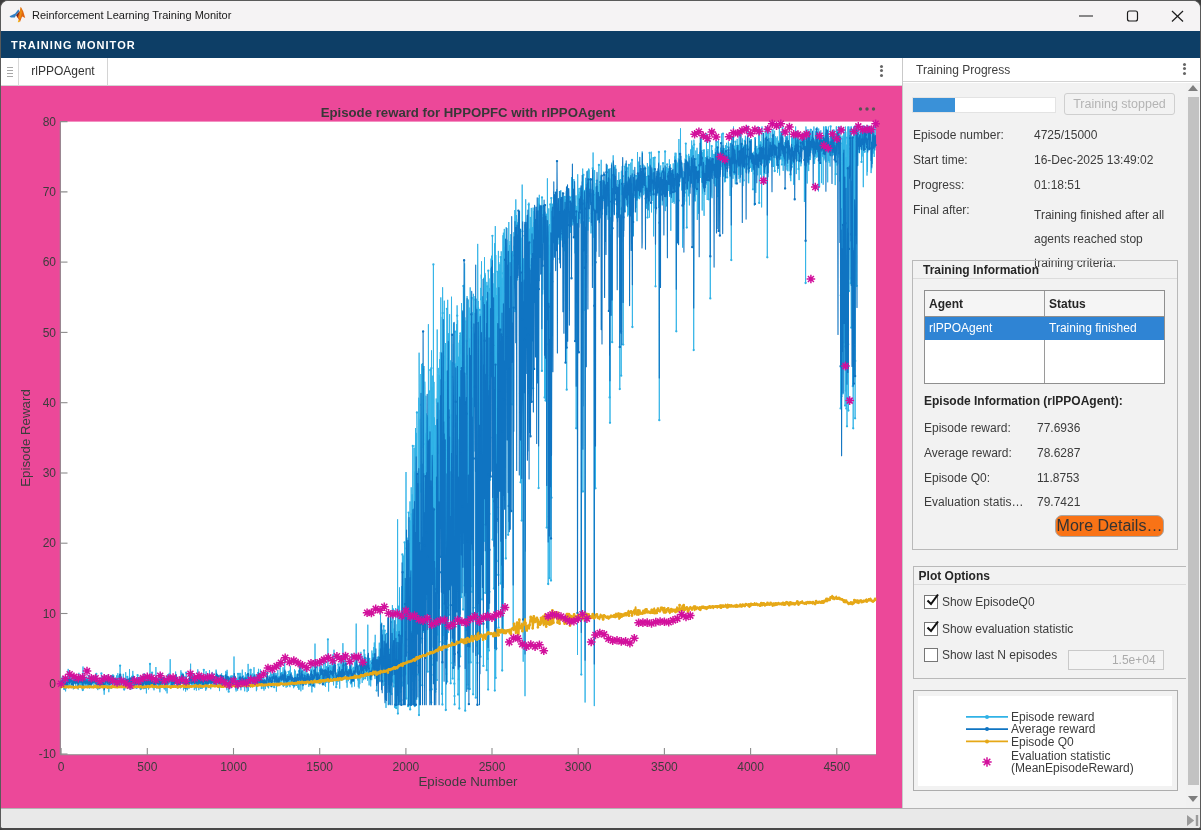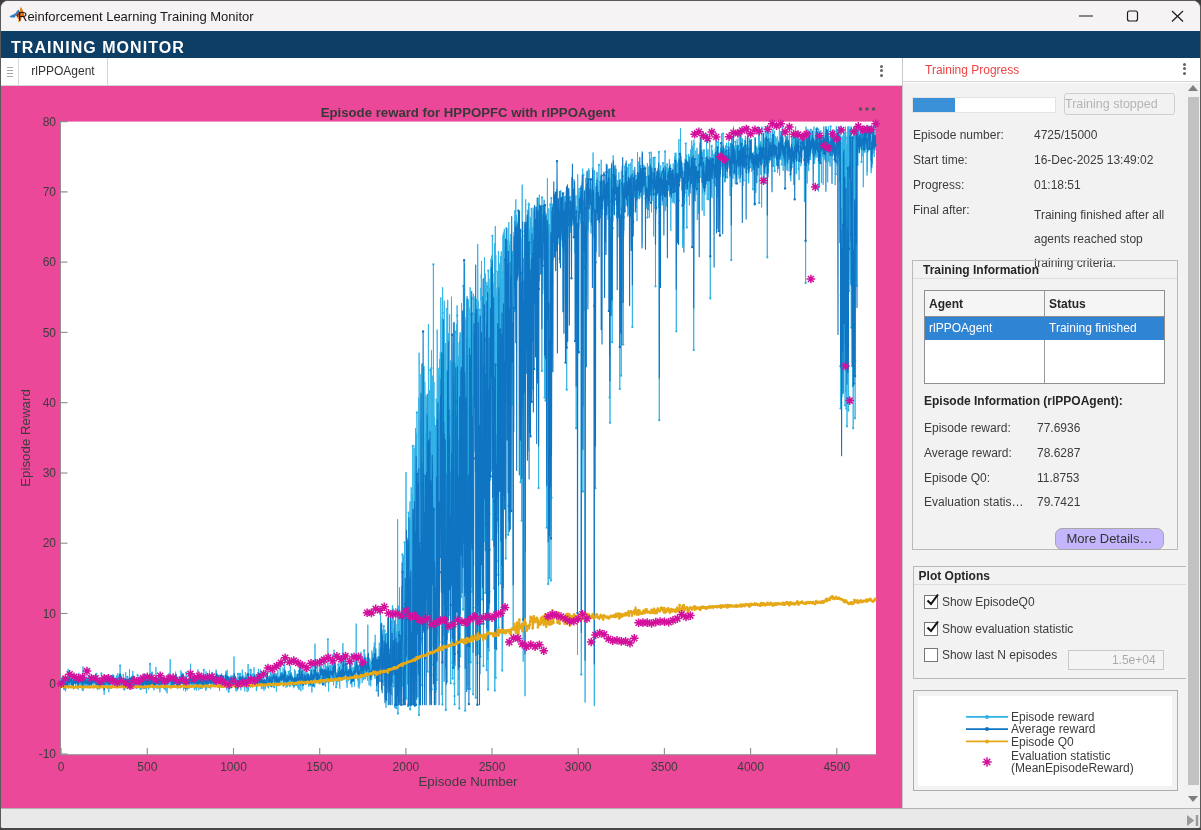--- a/index.html
+++ b/index.html
@@ -1,27 +1,27 @@
 <!DOCTYPE html>
 <html><head><meta charset="utf-8"><style>
 *{margin:0;padding:0;box-sizing:border-box}
 body{width:1201px;height:830px;font-family:"Liberation Sans",sans-serif;background:#3c3c3c;overflow:hidden}
 #win{position:relative;width:1201px;height:830px;background:#f2f2f2;border:1px solid #5a5a5a;border-bottom:2px solid #484848;border-radius:8px 8px 4px 4px;overflow:hidden}
 #titlebar{position:absolute;left:0;top:0;width:100%;height:30px;background:#f5f3f4}
-#titletext{position:absolute;left:17px;top:8px;font-size:13px;color:#191919}
+#titletext{position:absolute;left:31px;top:8px;font-size:11px;color:#191919}
 #navy{position:absolute;left:0;top:30px;width:100%;height:27px;background:#0d3e66}
-#navy span{position:absolute;left:10px;top:8px;font-size:16px;color:#fff;letter-spacing:1.05px;font-weight:bold}
+#navy span{position:absolute;left:10px;top:8px;font-size:11px;color:#fff;letter-spacing:1.05px;font-weight:bold}
 #tabstrip{position:absolute;left:0;top:57px;width:100%;height:28px;background:#fff;border-bottom:1px solid #d4d4d4}
 #grip{position:absolute;left:0;top:0;width:18px;height:28px;border-right:1px solid #d8d8d8}
 #tab{position:absolute;left:18px;top:0;width:89px;height:28px;border-right:1px solid #d4d4d4;font-size:12px;color:#333;line-height:27px;text-align:center}
 #figure{position:absolute;left:0;top:85px;width:903px;height:722px;background:#ec4899}
 #divider{position:absolute;left:901px;top:57px;width:1px;height:750px;background:#c9c9c9}
 #rp{position:absolute;left:902px;top:57px;width:297px;height:750px}
 #rphead{position:absolute;left:0;top:0;width:100%;height:24px;background:#fff;border-bottom:1px solid #d4d4d4}
-#rphead b{position:absolute;left:22px;top:5px;font-size:12px;color:#ef4444;font-weight:normal}
+#rphead b{position:absolute;left:13px;top:5px;font-size:12px;color:#404040;font-weight:normal}
 #rpbody{position:absolute;left:0;top:25px;width:100%;height:725px;background:#f2f2f2;font-size:12px}
 .vdots{position:absolute;width:3px}
 .vdots i{display:block;width:3px;height:3px;border-radius:50%;background:#666;margin-bottom:1.4px}
 #bottomstrip{position:absolute;left:0;top:807px;width:1201px;height:22px;background:#e9e9e9;border-top:1px solid #b3b3b3}
 .lbl{position:absolute;font-size:12px;color:#3c3c3c}
 .box{position:absolute;border:1px solid #9c9c9c}
 .bold12{font-weight:bold;font-size:12px;color:#262626}
 #scroll{position:absolute;left:283px;top:25px;width:14px;height:725px;background:#f1f1f1}
 #thumb{position:absolute;left:1.5px;top:14px;width:11px;height:688px;background:#c2c2c2}
 .arr{position:absolute;left:2px;width:0;height:0;border-left:5.5px solid transparent;border-right:5.5px solid transparent}
@@ -141,21 +141,21 @@
     <div class="vdots" style="left:280px;top:5px">
           <i></i>
           <i></i>
           <i></i>
         </div>
   </div>
   <div id="rpbody">
     <div style="position:absolute;left:8.5px;top:13.5px;width:144px;height:16px;background:#fff;border:1px solid #e3e3e3">
           <div style="position:absolute;left:0;top:0;width:42px;height:14.2px;background:#3a91d8"></div>
         </div>
-    <div style="position:absolute;left:161px;top:9.5px;width:111px;height:22.5px;border:1px solid #cfcfcf;border-radius:3px;color:#b4b4b4;font-size:12px;line-height:20.5px;font-size:12.5px">Training stopped</div>
+    <div style="position:absolute;left:161px;top:9.5px;width:111px;height:22.5px;border:1px solid #cfcfcf;border-radius:3px;color:#b4b4b4;font-size:12px;text-align:center;line-height:20.5px;font-size:12.5px">Training stopped</div>
     <div class="lbl" style="left:10px;top:45px">Episode number:</div>
         <div class="lbl" style="left:131px;top:45px">4725/15000</div>
     <div class="lbl" style="left:10px;top:70px">Start time:</div>
         <div class="lbl" style="left:131px;top:70px">16-Dec-2025 13:49:02</div>
     <div class="lbl" style="left:10px;top:95px">Progress:</div>
         <div class="lbl" style="left:131px;top:95px">01:18:51</div>
     <div class="lbl" style="left:10px;top:120px">Final after:</div>
         <div class="lbl" style="left:131px;top:120px;width:136px;line-height:24px">Training finished after all agents reached stop training criteria.</div>
     <div class="box" style="left:9px;top:176.7px;width:266px;height:290px;border-color:#b9b9b9">
   <div class="bold12" style="position:absolute;left:10px;top:2px">Training Information</div>
@@ -173,21 +173,21 @@
   </div>
   <div class="bold12" style="position:absolute;left:11px;top:133px">Episode Information (rlPPOAgent):</div>
   <div class="lbl" style="left:11px;top:160px">Episode reward:</div>
           <div class="lbl" style="left:124px;top:160px">77.6936</div>
   <div class="lbl" style="left:11px;top:185px">Average reward:</div>
           <div class="lbl" style="left:124px;top:185px">78.6287</div>
   <div class="lbl" style="left:11px;top:210px">Episode Q0:</div>
           <div class="lbl" style="left:124px;top:210px">11.8753</div>
   <div class="lbl" style="left:11px;top:234px">Evaluation statis…</div>
           <div class="lbl" style="left:124px;top:234px">79.7421</div>
-  <div style="position:absolute;left:142px;top:267px;width:109px;height:22px;border:1px solid #a8a8a8;border-radius:7px;background:#c4b5fd;font-size:13px;color:#333;text-align:center;line-height:20px">More Details…</div>
+  <div style="position:absolute;left:142px;top:254px;width:109px;height:22px;border:1px solid #a8a8a8;border-radius:7px;background:#f97316;font-size:16px;color:#333;text-align:center;line-height:20px">More Details…</div>
 </div>
     <div class="box" style="left:9.6px;top:483px;width:312px;height:113px;border-color:#b9b9b9">
   <div class="bold12" style="position:absolute;left:5px;top:2px">Plot Options</div>
   <div style="position:absolute;left:0;top:17px;width:100%;border-top:1px solid #dcdcdc"></div>
   <div style="position:absolute;left:10.5px;top:28px;width:14px;height:14px;background:#fff;border:1px solid #767676"></div>
   <svg width="15" height="14" viewBox="0 0 15 14" style="position:absolute;left:11.5px;top:26px">
             <path d="M2.5 7.5 6 11 13 1.5" stroke="#111" stroke-width="2.1" fill="none"></path>
           </svg>
   <div class="lbl" style="left:28.3px;top:28px">Show EpisodeQ0</div>
   <div style="position:absolute;left:10.5px;top:54.5px;width:14px;height:14px;background:#fff;border:1px solid #767676"></div>

